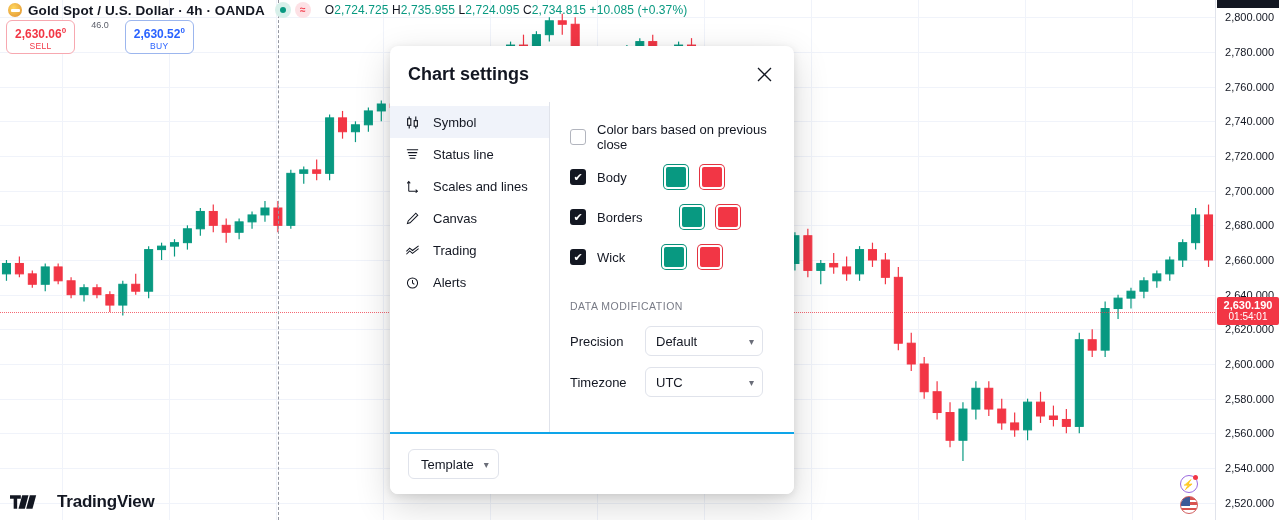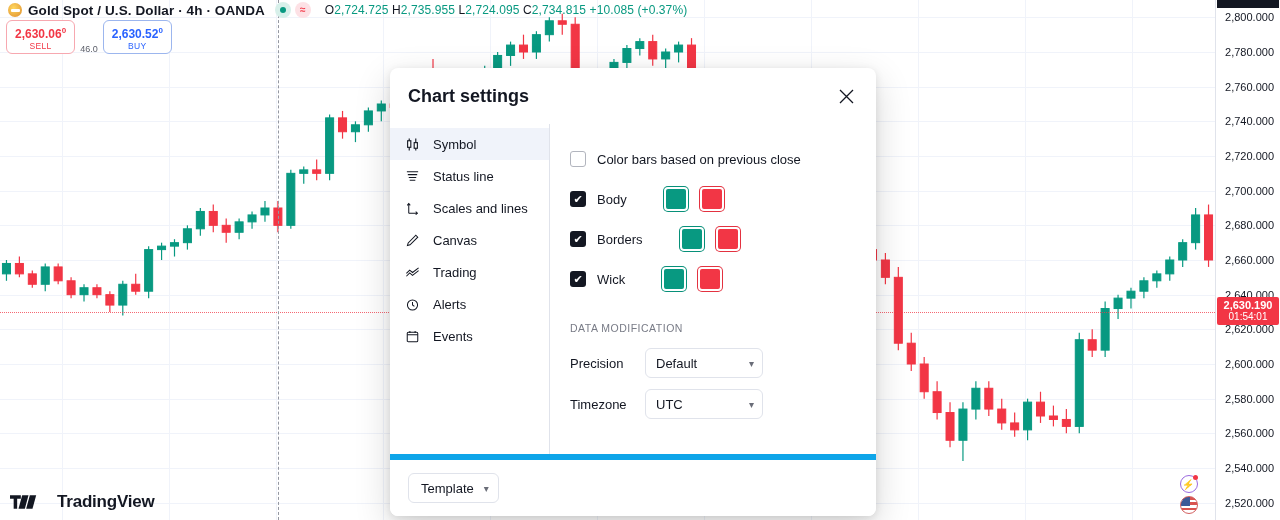--- a/index.html
+++ b/index.html
@@ -31,21 +31,21 @@
   #sym-title { font-weight:600; font-size:13.5px; color:#131722; letter-spacing:.1px; }
   .status-dots { display:flex; align-items:center; gap:4px; margin-left:4px; }
   .dot-wrap { width:16px; height:16px; border-radius:50%; display:flex; align-items:center; justify-content:center; }
   .dot-green { background:#d7f0ea; }
   .dot-green i { width:6px; height:6px; border-radius:50%; background:#089981; display:block; }
   .dot-pink { background:#fde1e5; color:#f23645; font-size:10px; line-height:1; font-weight:700; }
   #ohlc { margin-left:8px; font-size:12px; color:#089981; letter-spacing:.1px; }
   #ohlc .lbl { color:#131722; }
 
   
-  #bs { position:absolute; left:6px; top:20px; display:flex; align-items:flex-end; gap:5px; z-index:5; }
+  #bs { position:absolute; left:6px; top:20px; display:flex; align-items:flex-start; gap:16px; z-index:5; }
   .bs-btn { border-radius:6px; padding:3px 8px 2px; text-align:center; background:#fff; min-width:66px; }
   .bs-sell { border:1px solid #f7a8b0; }
   .bs-buy  { border:1px solid #9cb6ee; }
   .bs-price { font-size:12px; font-weight:700; line-height:14px; }
   .bs-price sup { font-size:8px; font-weight:700; vertical-align: super; }
   .bs-lab { font-size:8.5px; line-height:10px; letter-spacing:.3px; }
   .bs-sell .bs-price, .bs-sell .bs-lab { color:#f23645; }
   .bs-buy .bs-price, .bs-buy .bs-lab { color:#2962ff; }
   #spread { font-size:9px; color:#5d606b; }
 
@@ -69,21 +69,21 @@
             font-size:10px; position:relative; }
   .cb-bolt { border:1.4px solid #9b6ae0; color:#7d4fd1; }
   .cb-bolt::after { content:""; position:absolute; right:-1px; top:-1px; width:5px; height:5px;
                     border-radius:50%; background:#f23645; }
   .cb-flag { border:1.4px solid #d36060; overflow:hidden;
              background:linear-gradient(#d9534f 0 18%,#fff 18% 33%,#d9534f 33% 50%,#fff 50% 66%,#d9534f 66% 84%,#fff 84% 100%); }
   .cb-flag::before { content:""; position:absolute; left:0; top:0; width:55%; height:55%; background:#3b5998; }
 
   
   #overlay { position:absolute; inset:0; z-index:10; pointer-events:none; }
-  #dialog { position:absolute; left:390px; top:68px; width:486px; height:448px;
+  #dialog { position:absolute; left:390px; top:46px; width:404px; height:448px;
             background:#fff; border-radius:8px;
             box-shadow:0 2px 8px rgba(0,0,0,.10), 0 12px 36px rgba(0,0,0,.16);
             display:flex; flex-direction:column; pointer-events:auto; overflow:hidden; }
   #dlg-head { height:56px; display:flex; align-items:center; justify-content:space-between;
               padding:0 16px 0 18px; flex:none; }
   #dlg-title { font-size:18px; font-weight:700; color:#131722; }
   #dlg-close { width:28px; height:28px; display:flex; align-items:center; justify-content:center;
                cursor:pointer; color:#131722; border-radius:4px; }
   #dlg-body { flex:1; display:flex; min-height:0; }
 
@@ -105,21 +105,21 @@
             cursor:pointer; box-shadow:0 0 0 2px #fff inset; }
   .sw-hold { width:143px; display:flex; gap:10px; margin-left:36px; }
   .sect-gap { height:20px; }
   .fld { display:flex; align-items:center; margin-bottom:11px; }
   .fld-lab { font-size:13px; color:#131722; width:75px; flex:none; }
   .sel { width:118px; height:30px; border:1px solid #e0e3eb; border-radius:6px; background:#fff;
          display:flex; align-items:center; padding:0 8px 0 10px; font-size:13px; color:#131722;
          cursor:pointer; }
   .sel .chev { margin-left:auto; color:#6a6d78; font-size:10px; }
 
-  #dlg-foot { height:62px; flex:none; border-top:6px solid #0ea5e9;
+  #dlg-foot { height:62px; flex:none; border-top:2px solid #0ea5e9;
               display:flex; align-items:center; padding:0 18px; background:#fff; }
   #tpl { height:30px; border:1px solid #e0e3eb; border-radius:6px; display:flex; align-items:center;
          gap:10px; padding:0 9px 0 12px; font-size:13px; color:#131722; cursor:pointer; background:#fff; }
   #tpl .chev { color:#6a6d78; font-size:10px; }
   #foot-right { margin-left:auto; display:flex; gap:8px; }
   .btn { height:32px; border-radius:7px; font-size:13.5px; font-weight:600; cursor:pointer;
          display:flex; align-items:center; justify-content:center; padding:0 18px; }
   .btn-cancel { background:#fff; border:1px solid #d1d4dc; color:#131722; }
   .btn-ok { background:#131722; color:#fff; border:1px solid #131722; min-width:46px; }
 </style>
@@ -503,33 +503,20 @@
               <svg width="15" height="15" viewBox="0 0 16 16">
                   <g stroke="#131722" stroke-width="1.1" fill="none">
                 <circle cx="8" cy="8.5" r="5.4"></circle>
                     <path d="M8 5.4 V8.5 L10 10"></path>
               </g>
                 </svg>
             </span>
             <span>Alerts</span>
           </div>
 
-          <div class="nav-item">
-            <span class="nav-ico">
-              <svg width="15" height="15" viewBox="0 0 16 16">
-                  <g stroke="#131722" stroke-width="1.1" fill="none">
-                <rect x="2.4" y="3.4" width="11.2" height="10.2" rx="1.2"></rect>
-                <line x1="2.4" y1="6.2" x2="13.6" y2="6.2"></line>
-                <line x1="5.2" y1="2" x2="5.2" y2="4.3"></line>
-                    <line x1="10.8" y1="2" x2="10.8" y2="4.3"></line>
-              </g>
-                </svg>
-            </span>
-            <span>Events</span>
-          </div>
         </div>
 
         <div id="dlg-main">
 
           <div class="row">
             <span class="cb off"></span>
             <span class="row-lab">Color bars based on previous close</span>
           </div>
 
           <div class="row">

